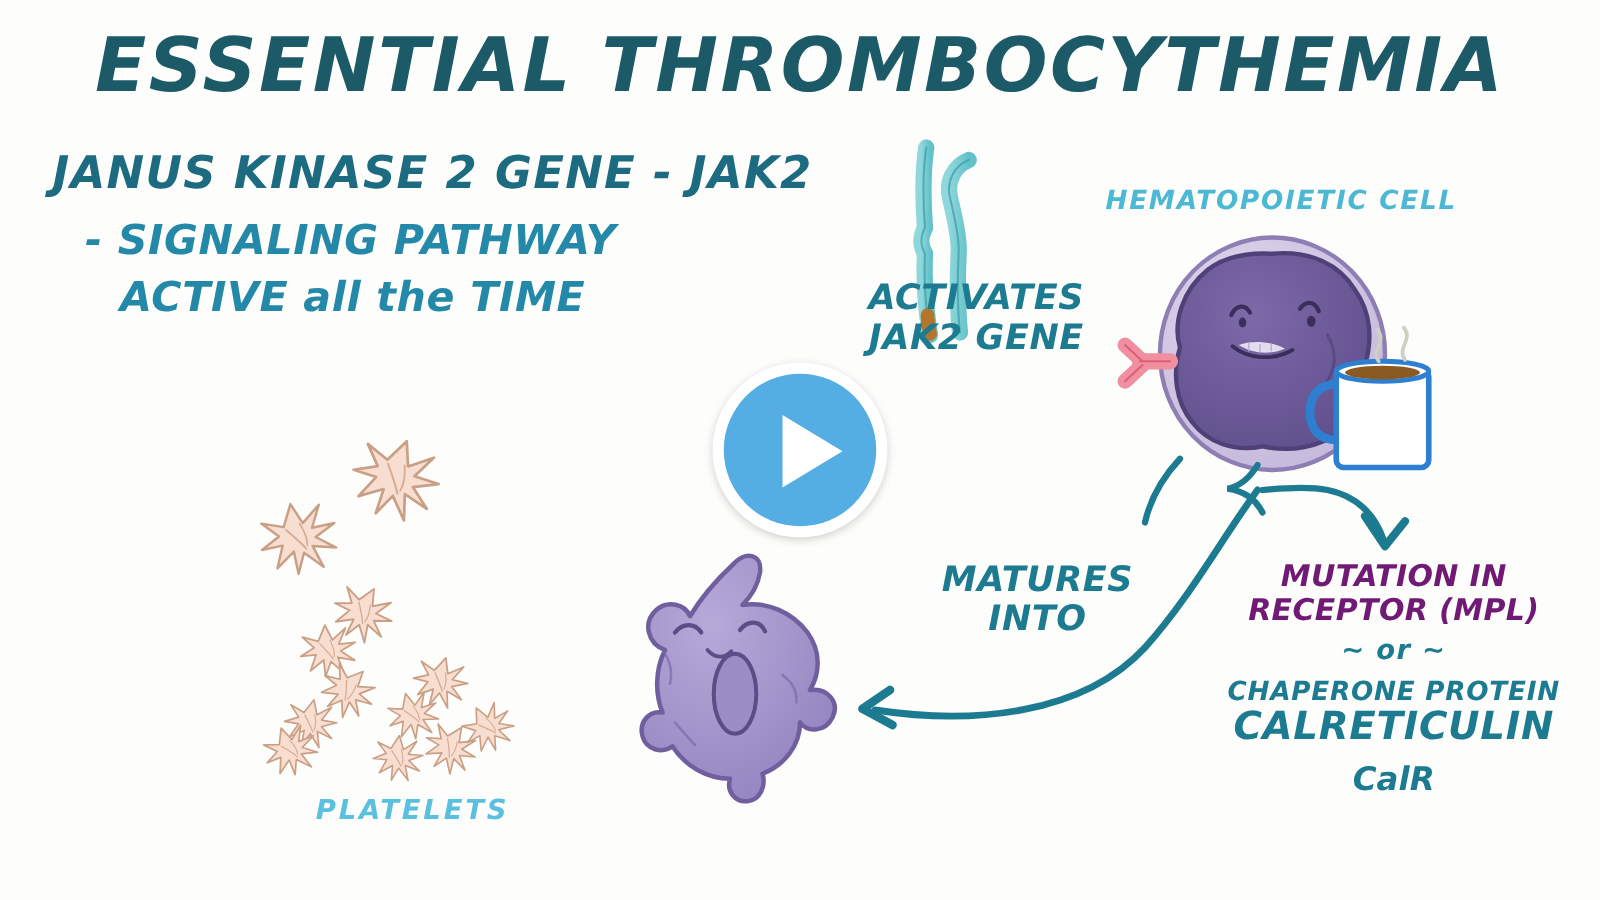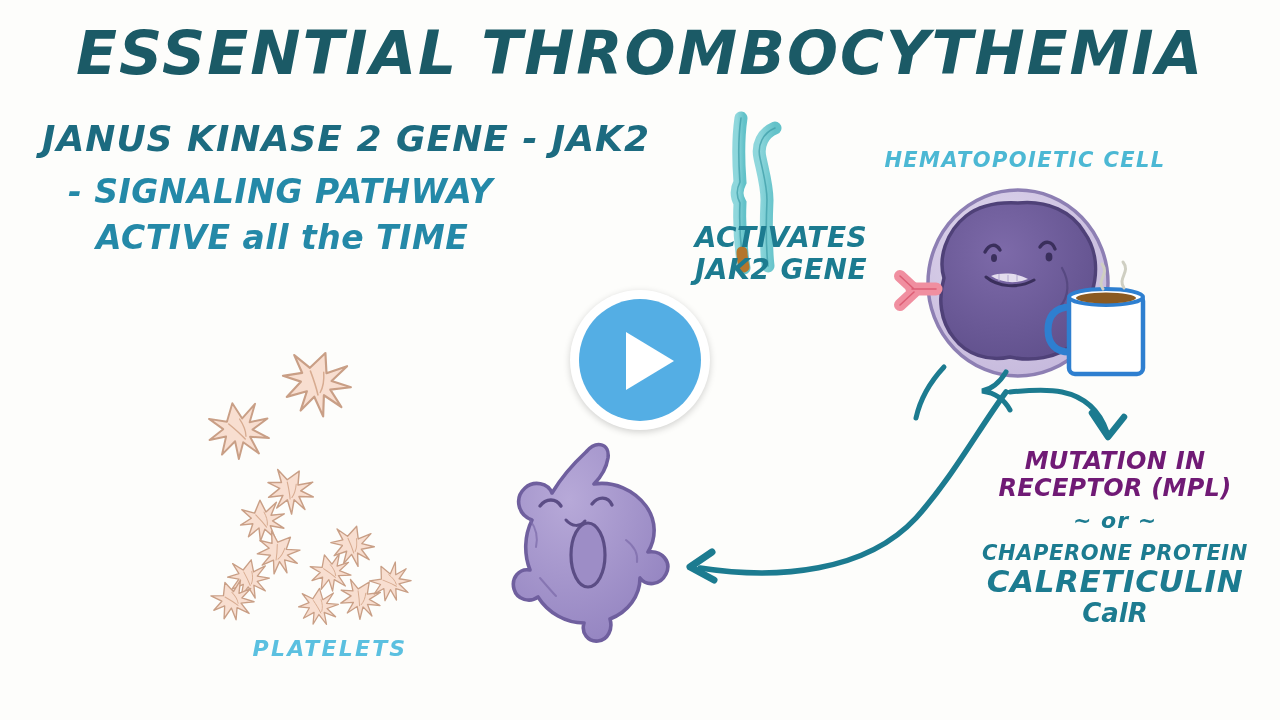--- a/index.html
+++ b/index.html
@@ -90,21 +90,21 @@
   }
   .mut-chap {
     font-weight: bold; font-size: 21px; letter-spacing: 0.6px;
     color: #1c7b90; margin-top: 8px;
   }
   .mut-calr {
     font-weight: bold; font-size: 31px; letter-spacing: 0.6px;
     color: #1c7b90; line-height: 1.05; margin-top: 0;
   }
   .mut-calr-abbr {
-    font-weight: bold; font-size: 26px; color: #1c7b90; margin-top: 1px;
+    font-weight: bold; font-size: 26px; color: #1c7b90; margin-top: 12px;
   }
 
   .platelets-label {
     left: 180px; top: 636px; width: 300px;
     text-align: center;
     font-weight: bold; font-size: 22px; letter-spacing: 2.2px;
     color: #5bc0e0; white-space: nowrap;
   }
   .mega-label {
     left: 430px; top: 642px; width: 320px;
@@ -288,20 +288,24 @@
     </g>
   </svg>
 
   <div class="abs activates">
     <div>ACTIVATES</div>
     <div>JAK2 GENE</div>
   </div>
 
   <div class="abs hemato-label">HEMATOPOIETIC CELL</div>
 
+  <div class="abs matures">
+    <div>MATURES</div>
+    <div>INTO</div>
+  </div>
 
   <div class="abs mut-block">
     <div class="mut-main">MUTATION IN</div>
     <div class="mut-main">RECEPTOR (MPL)</div>
     <div class="mut-or">~ or ~</div>
     <div class="mut-chap">CHAPERONE PROTEIN</div>
     <div class="mut-calr">CALRETICULIN</div>
     <div class="mut-calr-abbr">CalR</div>
   </div>
 

